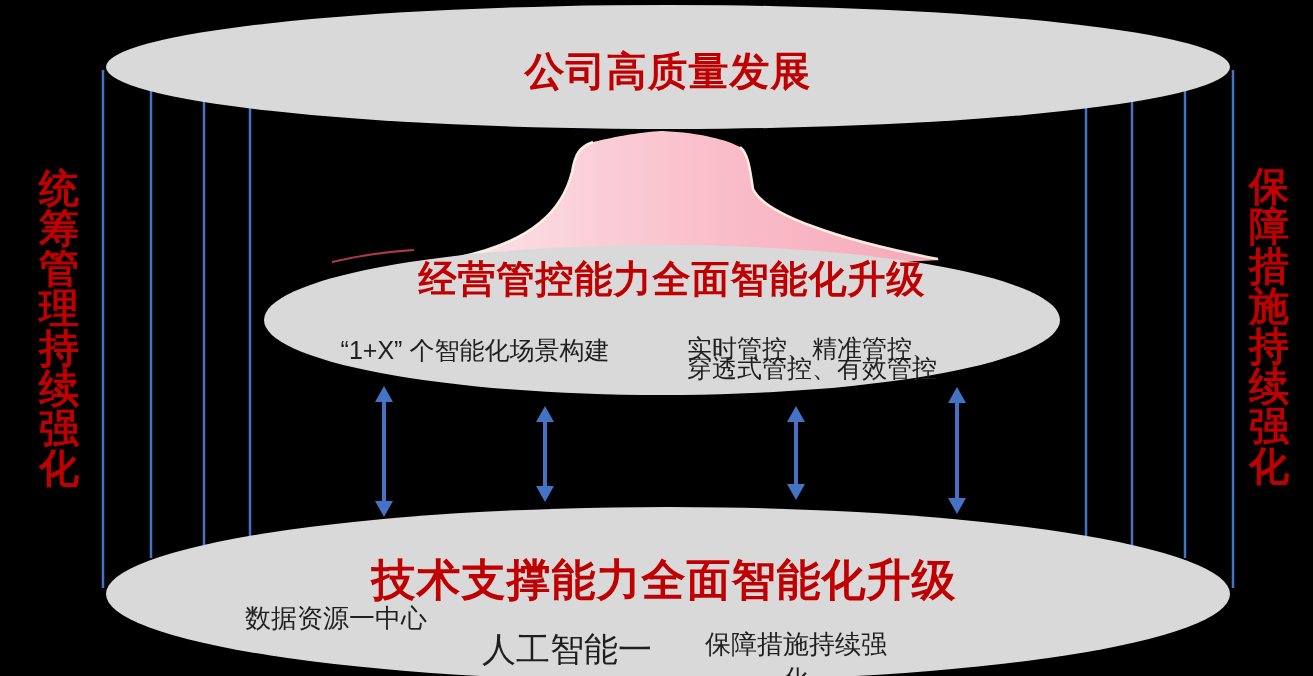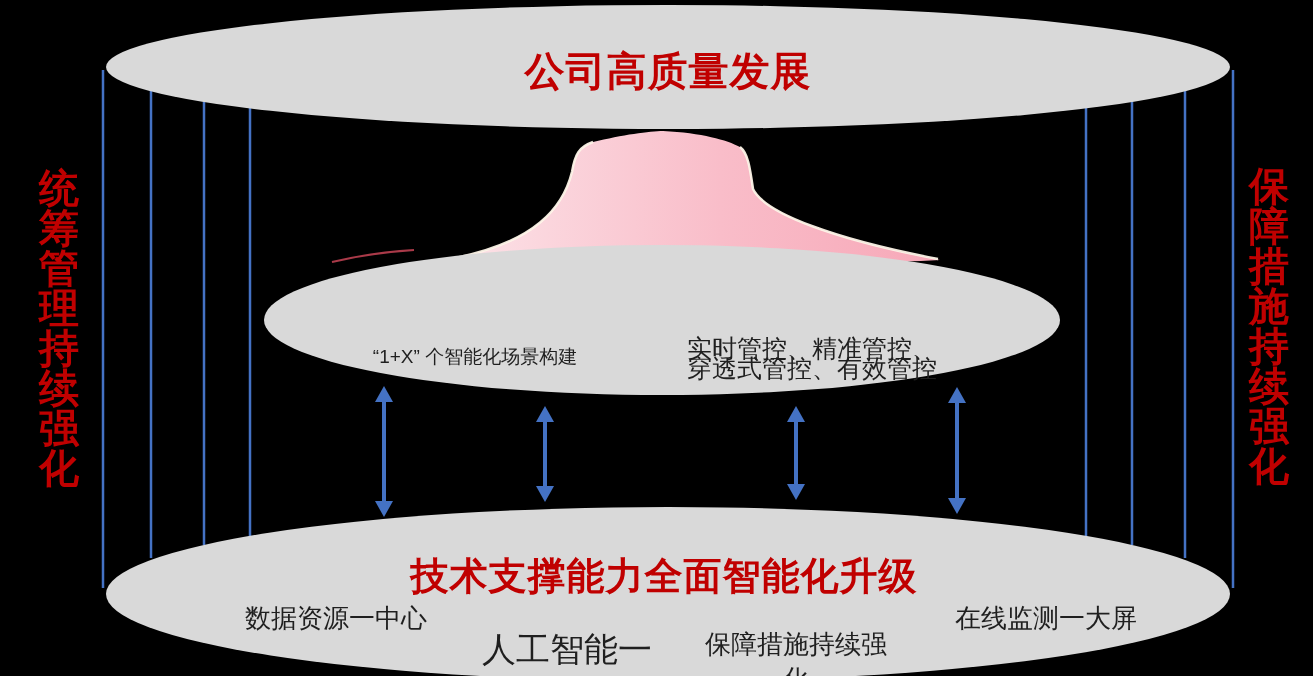--- a/index.html
+++ b/index.html
@@ -27,28 +27,28 @@
   .cage-line{stroke:var(--line-blue);stroke-width:2.5;fill:none;}
   .arrow-shaft{stroke:var(--line-blue);stroke-width:4;fill:none;}
   .arrow-head{fill:var(--line-blue);stroke:none;}
   .cream-edge{stroke:var(--cream);stroke-width:2.5;fill:none;opacity:.95;}
   .red-sliver{stroke:#D4495B;stroke-width:2;fill:none;opacity:.8;}
   .txt{position:absolute;text-align:center;}
   .red-title{color:var(--accent-red);font-weight:700;letter-spacing:1px;}
   .black-label{color:var(--text-black);font-weight:400;}
   .top-title{left:368px;top:44px;width:600px;font-size:40px;}
   .mid-title{left:372px;top:254px;width:600px;font-size:38px;}
-  .bottom-title{left:364px;top:551px;width:600px;font-size:38px;}
+  .bottom-title{left:364px;top:551px;width:600px;font-size:44px;}
   .side-label{
     color:var(--accent-red);font-weight:700;font-size:40px;line-height:40px;
     width:44px;word-break:break-all;text-align:center;position:absolute;
   }
   .side-left{left:13px;top:168px;margin-left:24px;}
   .side-right{left:1247px;top:166px;text-align:center;}
-  .mid-left-item{left:325px;top:344px;width:300px;font-size:19px;}
+  .mid-left-item{left:325px;top:334px;width:300px;font-size:25px;}
   .mid-right-line1{left:632px;top:321px;width:360px;font-size:25px;margin-top:11px;}
   .mid-right-line2{left:632px;top:352px;width:360px;font-size:25px;}
   .item-data{left:236px;top:601px;width:200px;font-size:26px;}
   .item-ai{left:467px;top:627px;width:200px;font-size:34px;}
   .item-compute{left:696px;top:627px;width:200px;font-size:26px;}
   .item-monitor{left:946px;top:601px;width:200px;font-size:26px;}
 </style>
 </head>
 <body>
 
@@ -112,23 +112,23 @@
       <polygon class="arrow-head" points="957,387 948,403 966,403"></polygon>
       <polygon class="arrow-head" points="957,514 948,498 966,498"></polygon>
     </g>
   </svg>
 
   <div class="txt red-title top-title">公司高质量发展</div>
 
   <div class="side-label side-left">统筹管理持续强化</div>
   <div class="side-label side-right">保障措施持续强化</div>
 
+  <div class="txt red-title mid-title">经营管控能力全面智能化升级</div>
   <div class="txt black-label mid-left-item">“1+X” 个智能化场景构建</div>
   <div class="txt black-label mid-right-line1">实时管控、精准管控、</div>
   <div class="txt black-label mid-right-line2">穿透式管控、有效管控</div>
 
   <div class="txt red-title bottom-title">技术支撑能力全面智能化升级</div>
   <div class="txt black-label item-data">数据资源一中心</div>
   <div class="txt black-label item-ai">人工智能一平台</div>
   <div class="txt black-label item-compute">保障措施持续强化</div>
-  <div class="txt black-label item-monitor">在线监测一大屏</div>
 
 </div>
 
 </body></html>

